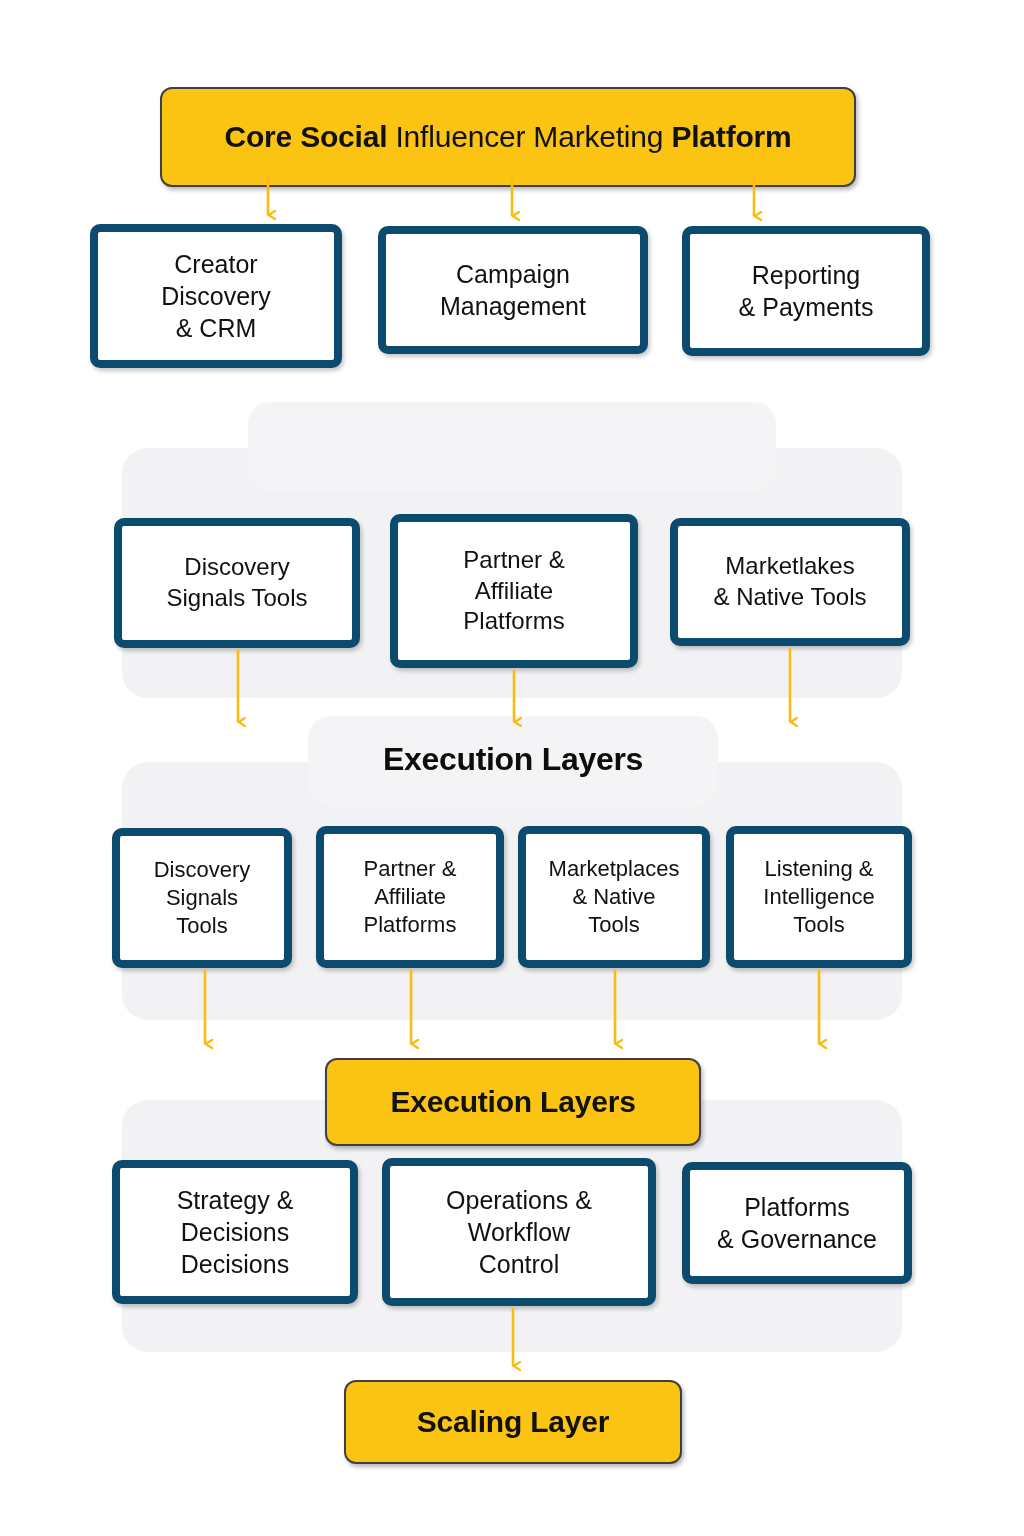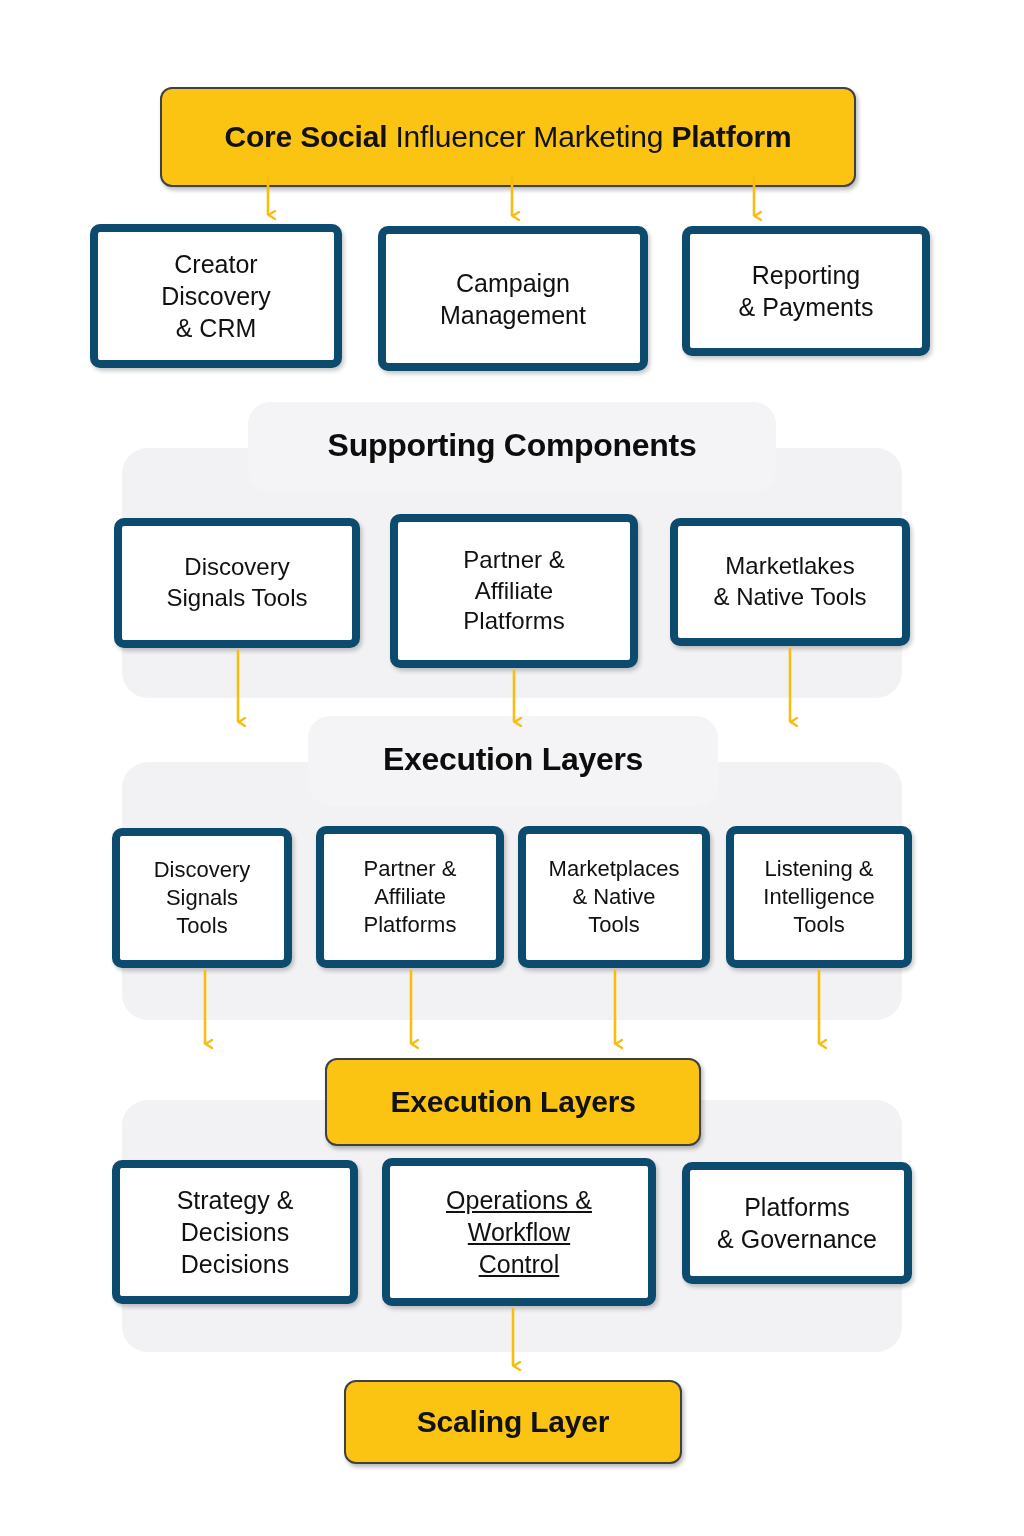--- a/index.html
+++ b/index.html
@@ -117,37 +117,34 @@
   </div>
 
   <div class="abs nbox" style="left:90px; top:224px; width:252px; height:144px;">
     <div class="txt" style="font-size:25px;">
       <div>Creator</div>
       <div>Discovery</div>
       <div>&amp; CRM</div>
     </div>
   </div>
 
-  <div class="abs nbox" style="left:378px; top:226px; width:270px; height:145px;">
+  <div class="abs nbox" style="left:378px; top:226px; width:270px; height:128px;">
     <div class="txt" style="font-size:25px;">
       <div>Campaign</div>
       <div>Management</div>
     </div>
   </div>
 
   <div class="abs nbox" style="left:682px; top:226px; width:248px; height:130px;align-items:center;">
     <div class="txt" style="font-size:25px;">
       <div>Reporting</div>
       <div>&amp; Payments</div>
     </div>
   </div>
 
-  <div class="abs section-title" style="left:248px; top:415px; width:528px; height:60px; font-size:32px;">
-    <span>Supporting Components</span>
-  </div>
 
   <div class="abs nbox" style="left:114px; top:518px; width:246px; height:130px;">
     <div class="txt" style="font-size:24px;">
       <div>Discovery</div>
       <div>Signals Tools</div>
     </div>
   </div>
 
   <div class="abs nbox" style="left:390px; top:514px; width:248px; height:154px;">
     <div class="txt" style="font-size:24px;">
@@ -205,21 +202,21 @@
   </div>
 
   <div class="abs nbox" style="left:112px; top:1160px; width:246px; height:144px;">
     <div class="txt" style="font-size:25px;">
       <div>Strategy &amp;</div>
       <div>Decisions</div>
       <div>Decisions</div>
     </div>
   </div>
 
-  <div class="abs nbox" style="left:382px; top:1158px; width:274px; height:148px;text-decoration:underline;">
+  <div class="abs nbox" style="left:382px; top:1158px; width:274px; height:148px;">
     <div class="txt" style="font-size:25px;">
       <div>Operations &amp;</div>
       <div>Workflow</div>
       <div>Control</div>
     </div>
   </div>
 
   <div class="abs nbox" style="left:682px; top:1162px; width:230px; height:122px;">
     <div class="txt" style="font-size:25px;">
       <div>Platforms</div>

